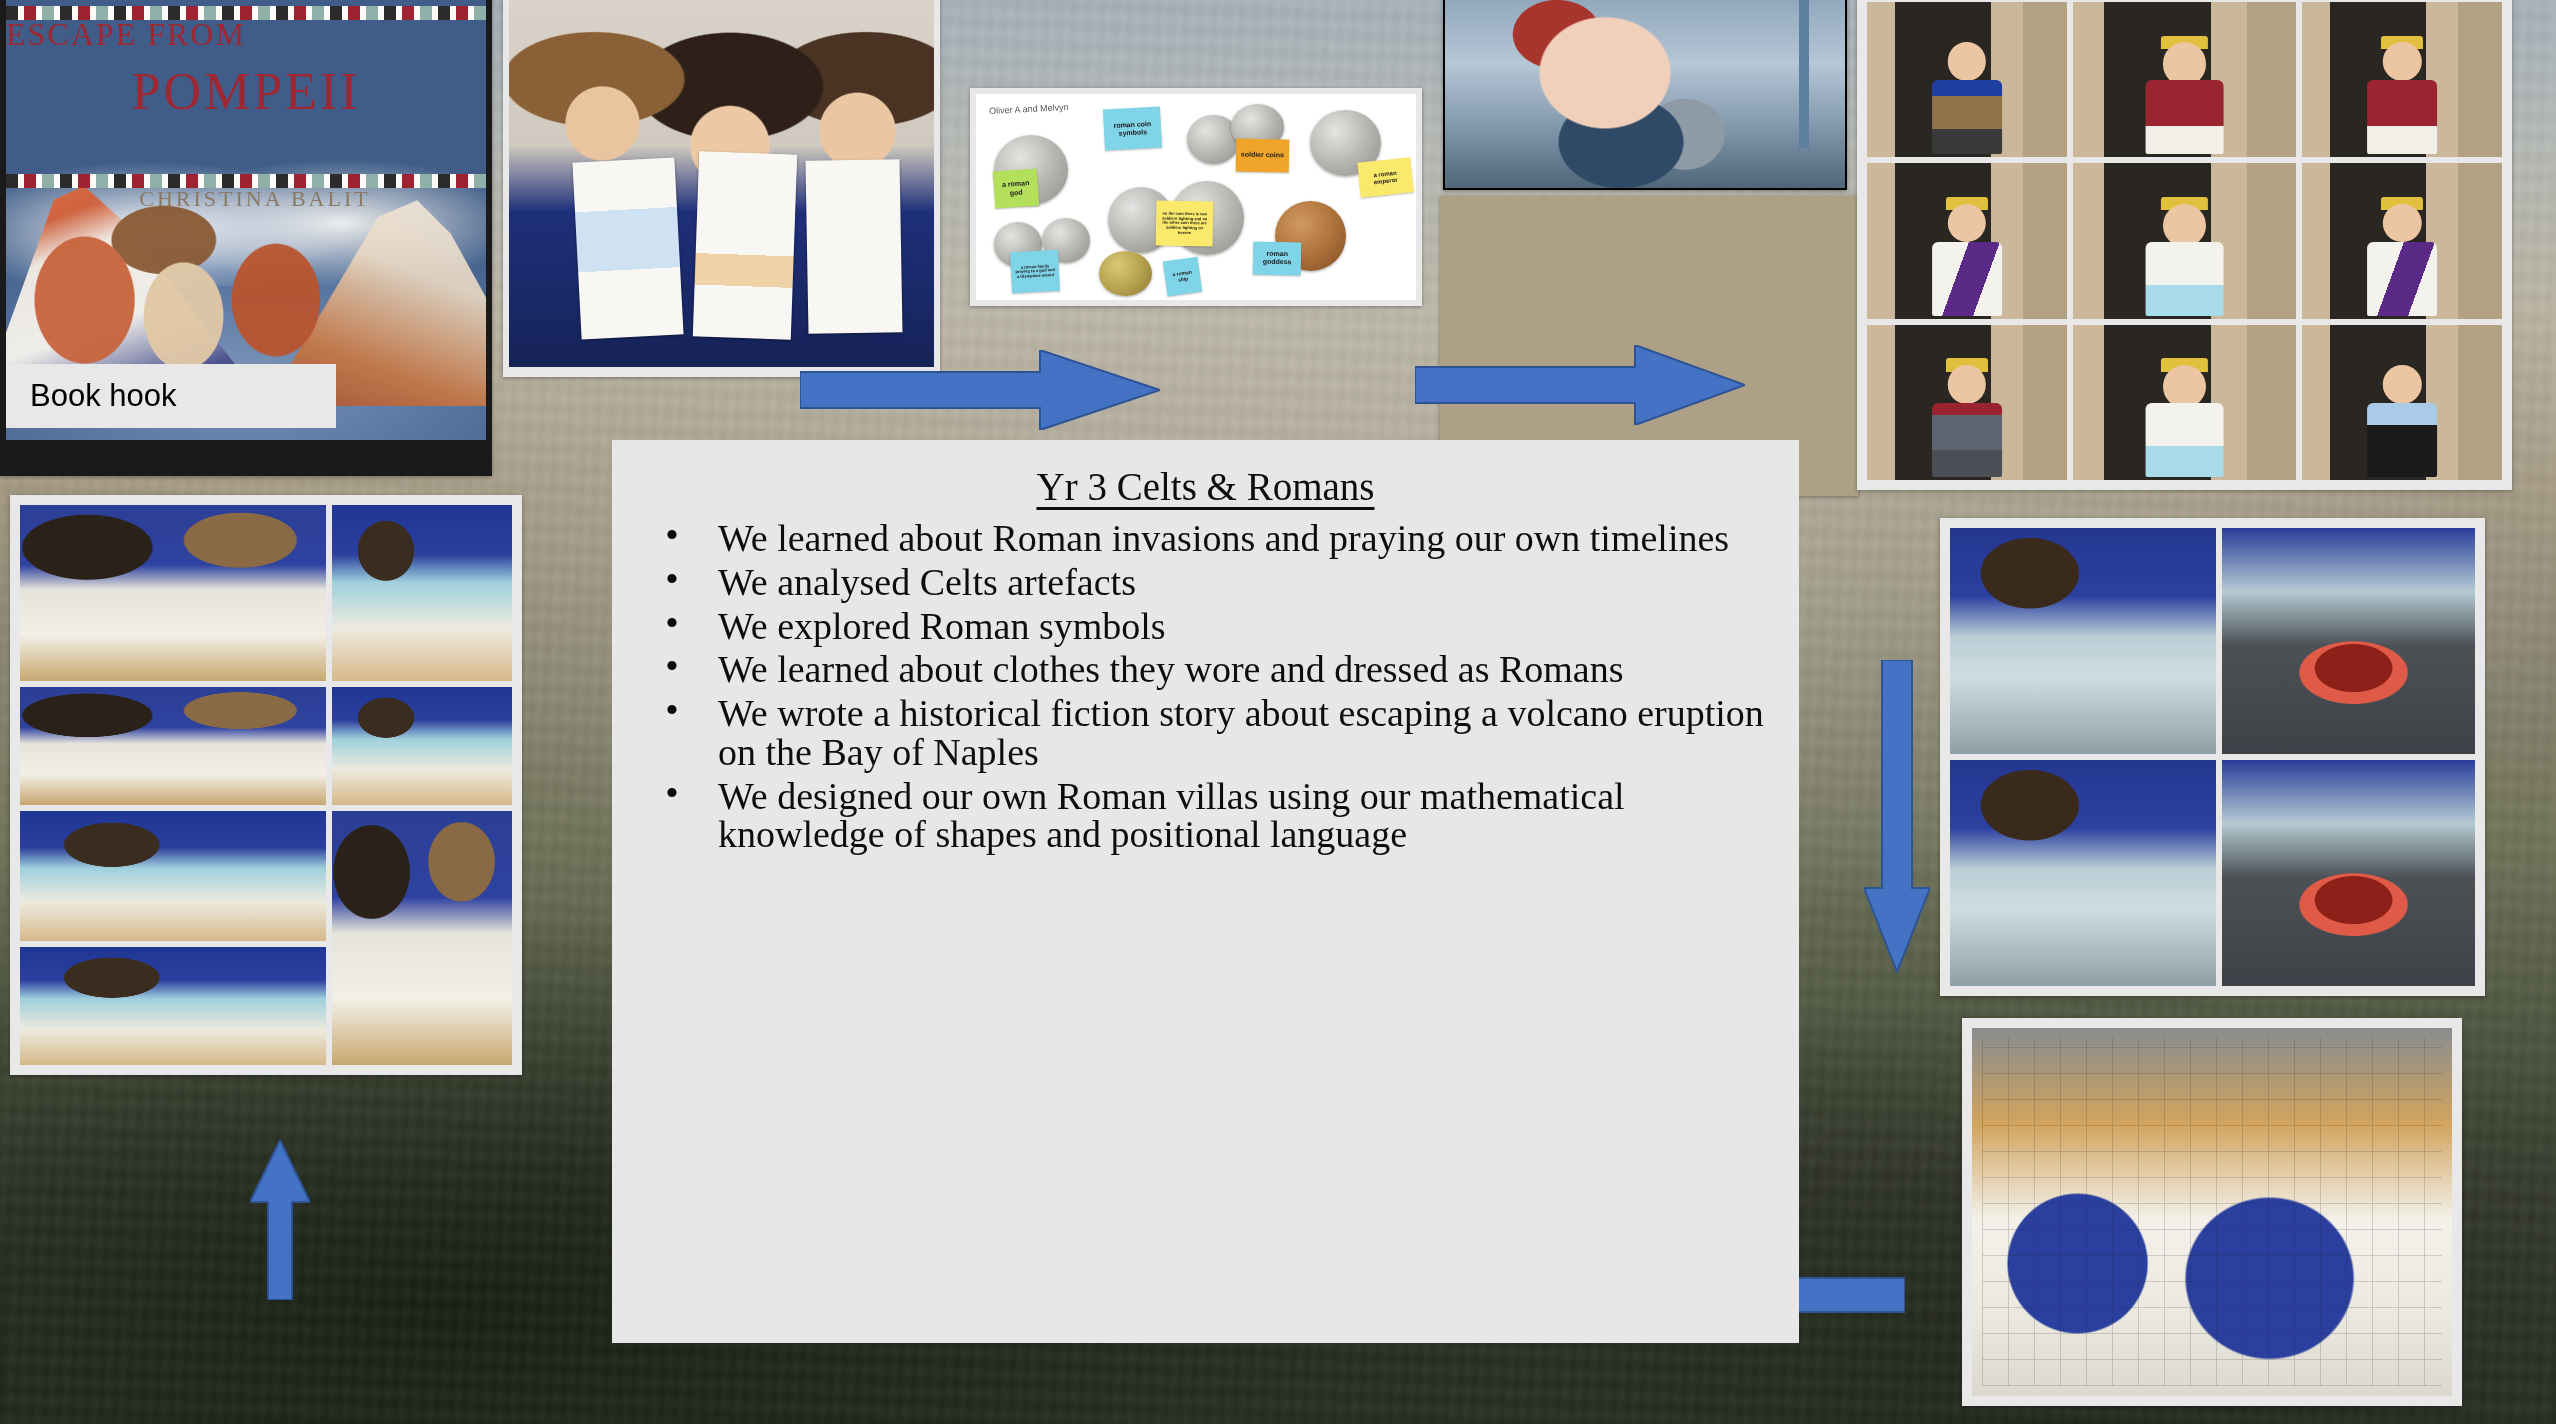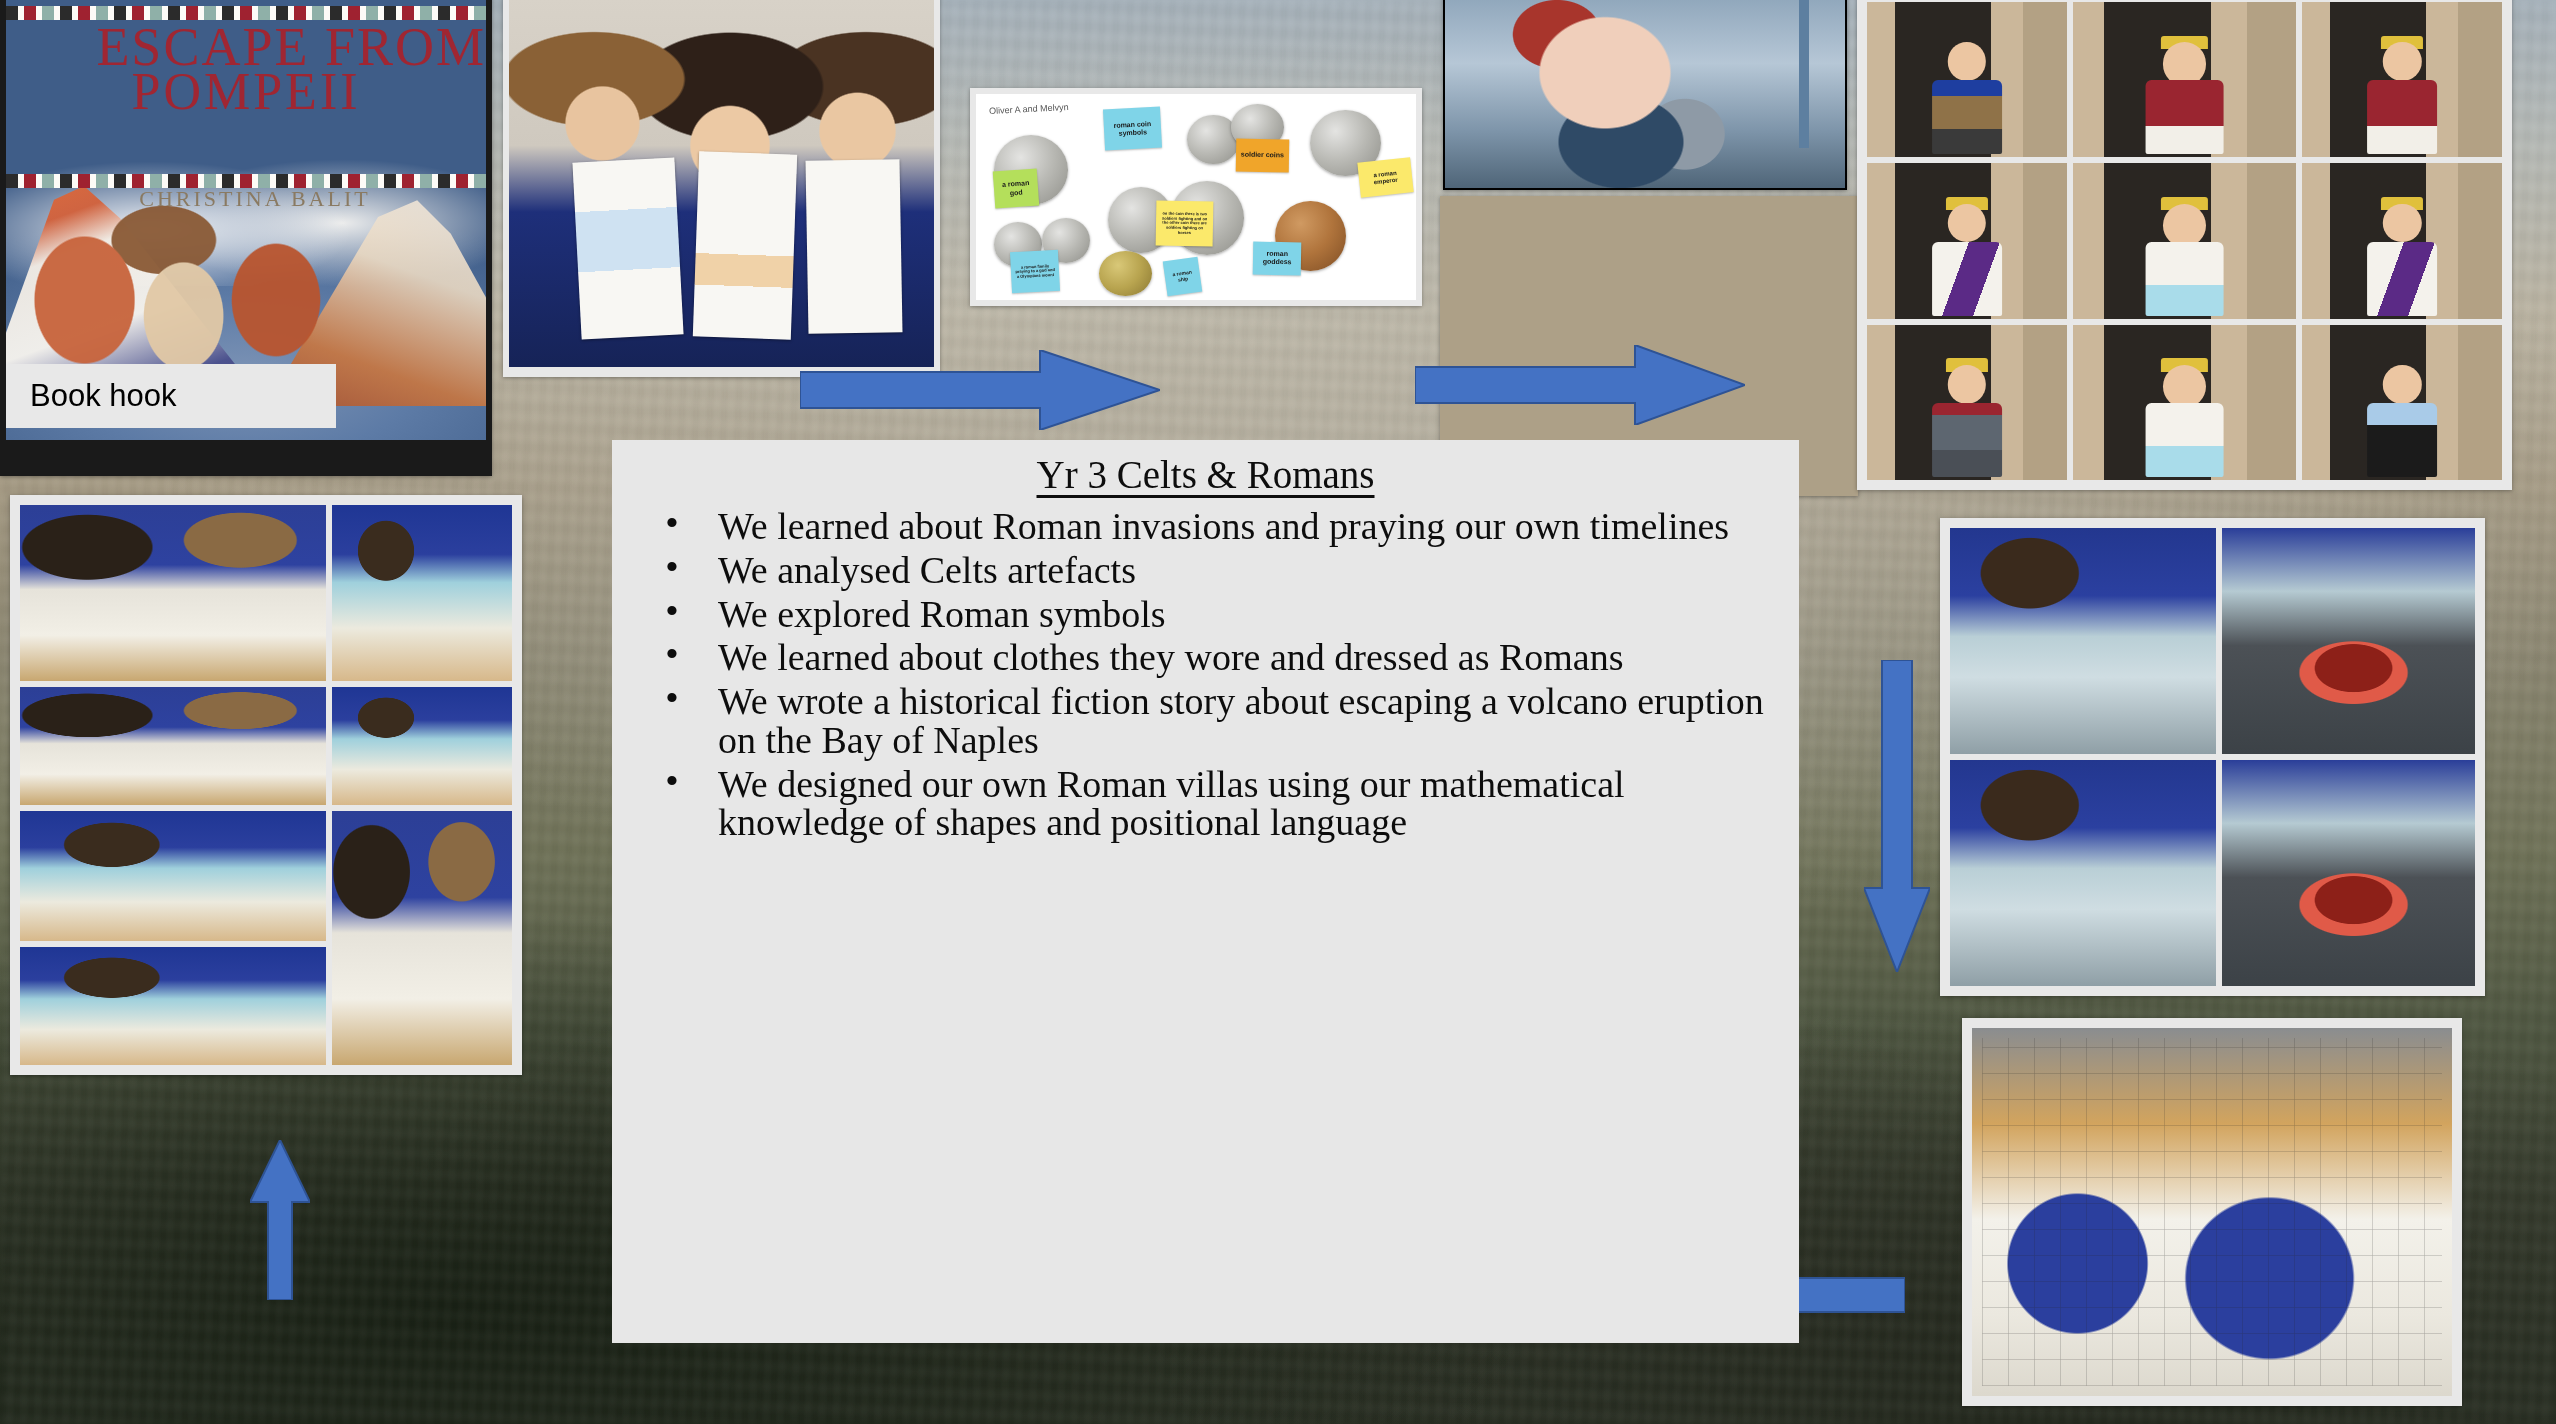--- a/index.html
+++ b/index.html
@@ -59,22 +59,22 @@
       radial-gradient(ellipse 80% 40% at 50% 86%, #7d94b6 0%, #5d7ba6 45%, #3f5d88 100%),
       linear-gradient(180deg, #fdfbf7 0%, #f6f2ea 46%, #e9e6dd 58%, #c9bda9 70%, #5d7ba6 100%);
     overflow: hidden;
   }
   .cover-ribbon { position:absolute; left:0; right:0; height:14px;
     background: repeating-linear-gradient(90deg,
       #2b2b2b 0 12px, #fdfbf7 12px 18px, #9f2230 18px 30px, #fdfbf7 30px 36px,
       #8fb0a8 36px 48px, #fdfbf7 48px 54px);}
   #ribbon-top { top: 10px; }
   #ribbon-bottom { top: 178px; }
-  #book-title-1 { position:absolute; top:20px; left:0; right:0; text-align:right;
-    font-family:"Liberation Serif", serif; font-size:54px; letter-spacing:2px; color:#a02632; white-space:nowrap;}
+  #book-title-1 { position:absolute; top:20px; left:0; right:0; text-align:left;
+    font-family:"Liberation Serif", serif; font-size:32px; letter-spacing:2px; color:#a02632; white-space:nowrap;}
   #book-title-2 { position:absolute; top:66px; left:0; right:0; text-align:center;
     font-family:"Liberation Serif", serif; font-size:52px; letter-spacing:3px; color:#a02632; white-space:nowrap;}
   #book-author { position:absolute; top:190px; left:0; right:0; text-align:center;
     font-family:"Liberation Serif", serif; font-size:22px; letter-spacing:3px; color:#8a7a62;margin-left:18px;}
   .volcano { position:absolute; }
   #vesuvius-left {
     left:-30px; top:190px; width:300px; height:230px;
     background: linear-gradient(160deg, #e8703c 0%, #d2603a 18%, #f2ece4 30%, #f7f4ee 55%, #4a4f8c 78%, #3a3f78 100%);
     clip-path: polygon(0% 100%, 26% 6%, 36% 0%, 48% 14%, 100% 100%);
     opacity:.95;
@@ -227,21 +227,21 @@
   
   .arrow { position:absolute; }
   .arrow svg { display:block; width:100%; height:100%; }
 
   
   #text-panel {
     position:absolute; left:612px; top:440px; width:1187px; height:903px;
     background:#e7e7e7;
   }
   #panel-title {
-    text-align:center; font-size:39px; color:#0d0d0d; padding-top:12px;
+    text-align:center; font-size:39px; color:#0d0d0d; padding-top:24px;
     text-decoration: underline; text-underline-offset: 7px;
     font-family:"URW Chancery L","Liberation Serif", cursive, serif;
   }
   #bullet-list { list-style:none; margin:10px 26px 0 34px; }
   #bullet-list li {
     position:relative; padding-left:72px; font-size:38px; line-height:1.02;
     color:#0d0d0d; margin-bottom:5px;
     font-family:"URW Chancery L","Liberation Serif", cursive, serif;
   }
   #bullet-list li::before {

